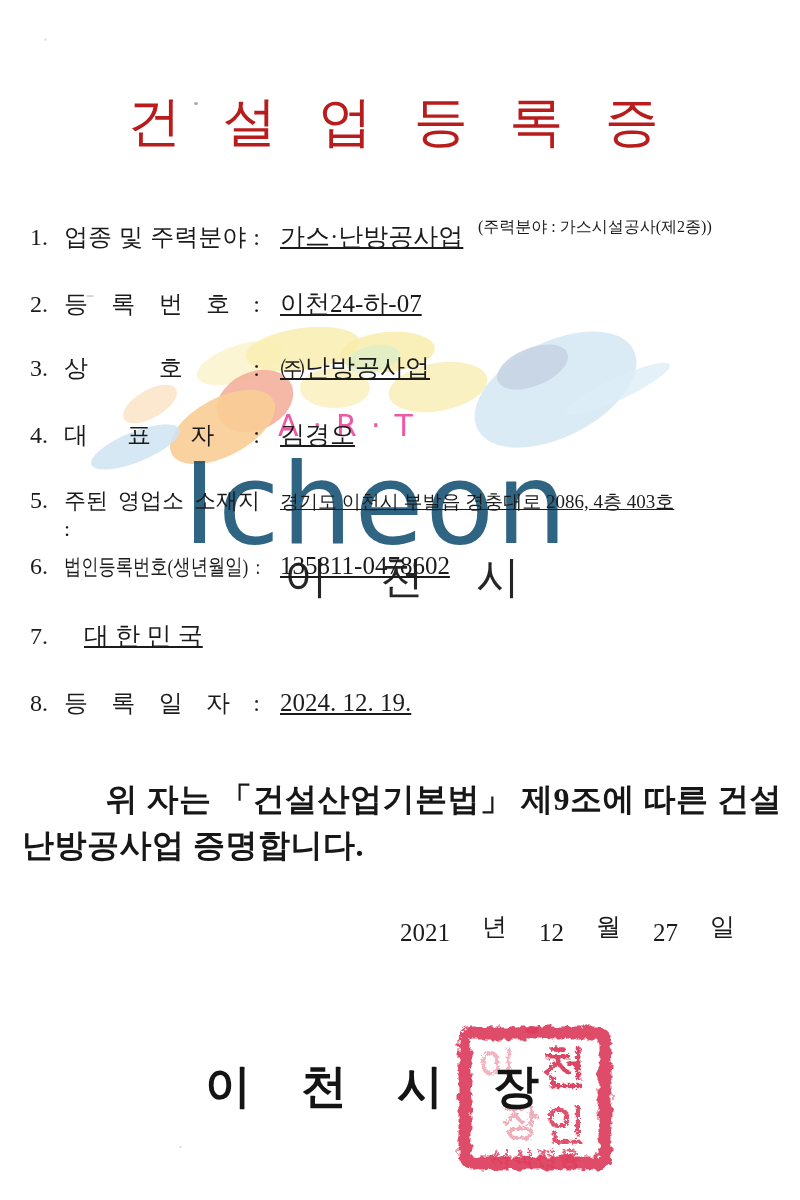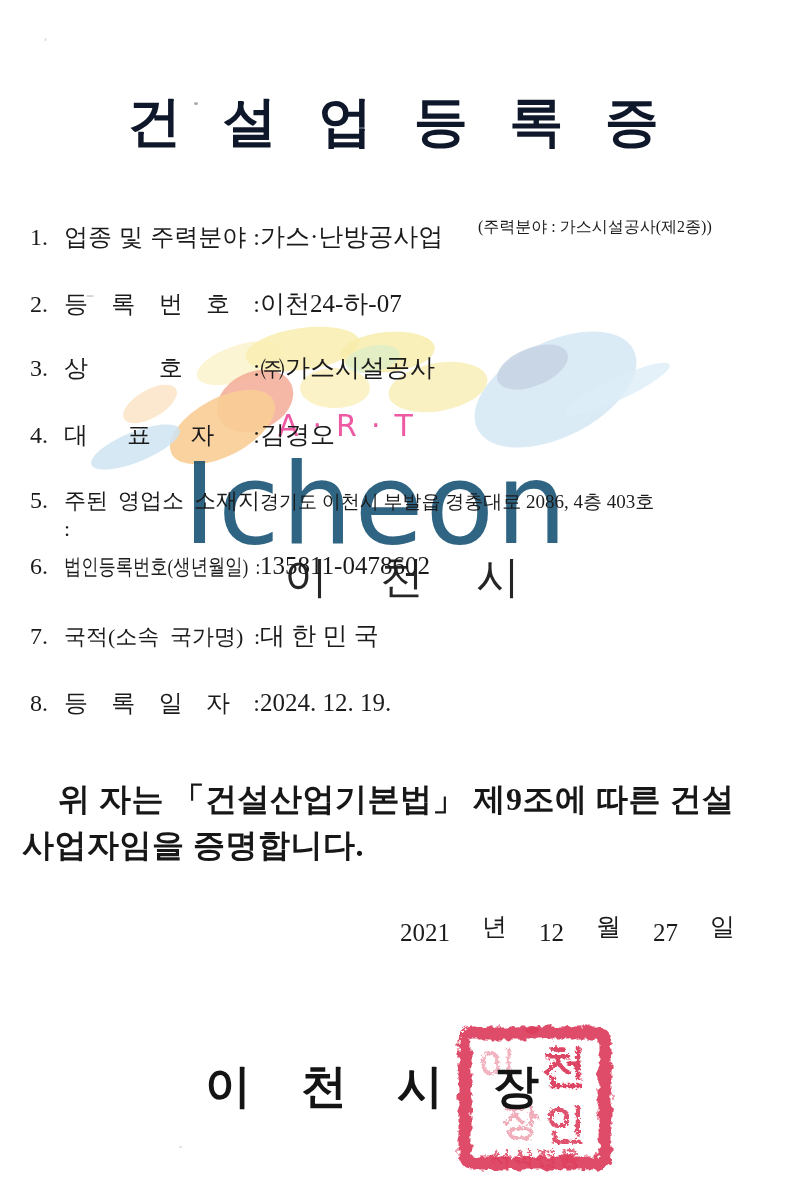--- a/index.html
+++ b/index.html
@@ -13,34 +13,34 @@
   .petal{position:absolute;border-radius:50%;}
   .wm-art{position:absolute;left:278px;top:408px;font-family:"DejaVu Sans",sans-serif;
     font-size:30px;letter-spacing:14px;color:#ec4899;opacity:.9;}
   .wm-logo{position:absolute;left:183px;top:448px;font-family:"DejaVu Sans",sans-serif;
     font-size:112px;font-weight:500;color:#0c4a6e;opacity:.85;letter-spacing:2px;line-height:1;}
   .wm-city{position:absolute;left:284px;top:548px;font-size:44px;letter-spacing:52px;
     color:#000000;opacity:.85;font-family:"Liberation Serif",serif;}
   
   .content{position:absolute;inset:0;z-index:1;}
   .doc-title{position:absolute;left:0;top:86px;width:100%;text-align:center;
-    font-size:54px;font-weight:700;letter-spacing:14px;color:#0f172a;}
+    font-size:54px;font-weight:400;letter-spacing:14px;color:#b91c1c;}
   .row{position:absolute;left:30px;display:flex;align-items:baseline;font-size:24px;}
   .num{display:inline-block;width:34px;flex:0 0 34px;}
   .labtext{display:inline-block;width:196px;flex:0 0 auto;text-align:justify;text-align-last:justify;}
-  .val{font-size:25px;white-space:nowrap;}
+  .val{margin-left:20px;font-size:25px;white-space:nowrap;text-decoration:underline;}
   .r1{top:220px}.r2{top:287px}.r3{top:351px}.r4{top:418px}
   .r5{top:486px}.r6{top:552px}.r7{top:619px}.r8{top:687px}
   .r5 .labtext,.r7 .labtext{font-size:22px;}
   .r5 .val{font-size:19px;}
   .r6 .labtext{width:250px;font-size:22px;transform:scaleX(.785);transform-origin:left center;margin-right:-54px;}
   .paren{position:absolute;left:448px;top:-3px;font-size:16px;white-space:nowrap;}
   .statement{position:absolute;left:22px;top:776px;width:760px;font-size:32px;
     font-weight:600;line-height:1.45;letter-spacing:.5px;color:#171717;}
-  .statement .ln1{text-indent:36px;}
+  .statement .ln1{text-indent:36px;text-align:right;}
   .dateline{position:absolute;left:400px;top:916px;width:335px;display:flex;
     justify-content:space-between;align-items:baseline;font-size:25px;}
   .dateline .unit{position:relative;top:-6px;}
   .issuer{position:absolute;left:205px;top:1056px;font-size:46px;font-weight:700;
     letter-spacing:50px;color:#141414;z-index:3;white-space:nowrap;text-align:right;}
   .seal{position:absolute;left:452px;top:1022px;z-index:2;}
   .speck{position:absolute;background:#555;border-radius:50%;z-index:1;}
 </style>
 </head>
 <body>
@@ -84,21 +84,21 @@
 
     <div class="row r2">
       <span class="num">2.</span>
       <span class="labtext">등 록 번 호 :</span>
       <span class="val">이천24-하-07</span>
     </div>
 
     <div class="row r3">
       <span class="num">3.</span>
       <span class="labtext">상 호 :</span>
-      <span class="val">㈜가스시설공사</span>
+      <span class="val">㈜난방공사업</span>
     </div>
 
     <div class="row r4">
       <span class="num">4.</span>
       <span class="labtext">대 표 자 :</span>
       <span class="val">김경오</span>
     </div>
 
     <div class="row r5">
       <span class="num">5.</span>
@@ -107,33 +107,32 @@
     </div>
 
     <div class="row r6">
       <span class="num">6.</span>
       <span class="labtext">법인등록번호(생년월일) :</span>
       <span class="val">135811-0478602</span>
     </div>
 
     <div class="row r7">
       <span class="num">7.</span>
-      <span class="labtext">국적(소속 국가명) :</span>
       <span class="val">대 한 민 국</span>
     </div>
 
     <div class="row r8">
       <span class="num">8.</span>
       <span class="labtext">등 록 일 자 :</span>
       <span class="val">2024. 12. 19.</span>
     </div>
 
     <div class="statement">
       <div class="ln1">위 자는 「건설산업기본법」 제9조에 따른 건설</div>
-      <div class="ln2">사업자임을 증명합니다.</div>
+      <div class="ln2">난방공사업 증명합니다.</div>
     </div>
 
     <div class="dateline">
       <span>2021</span>
       <span class="unit">년</span>
       <span>12</span>
       <span class="unit">월</span>
       <span>27</span>
       <span class="unit">일</span>
     </div>

